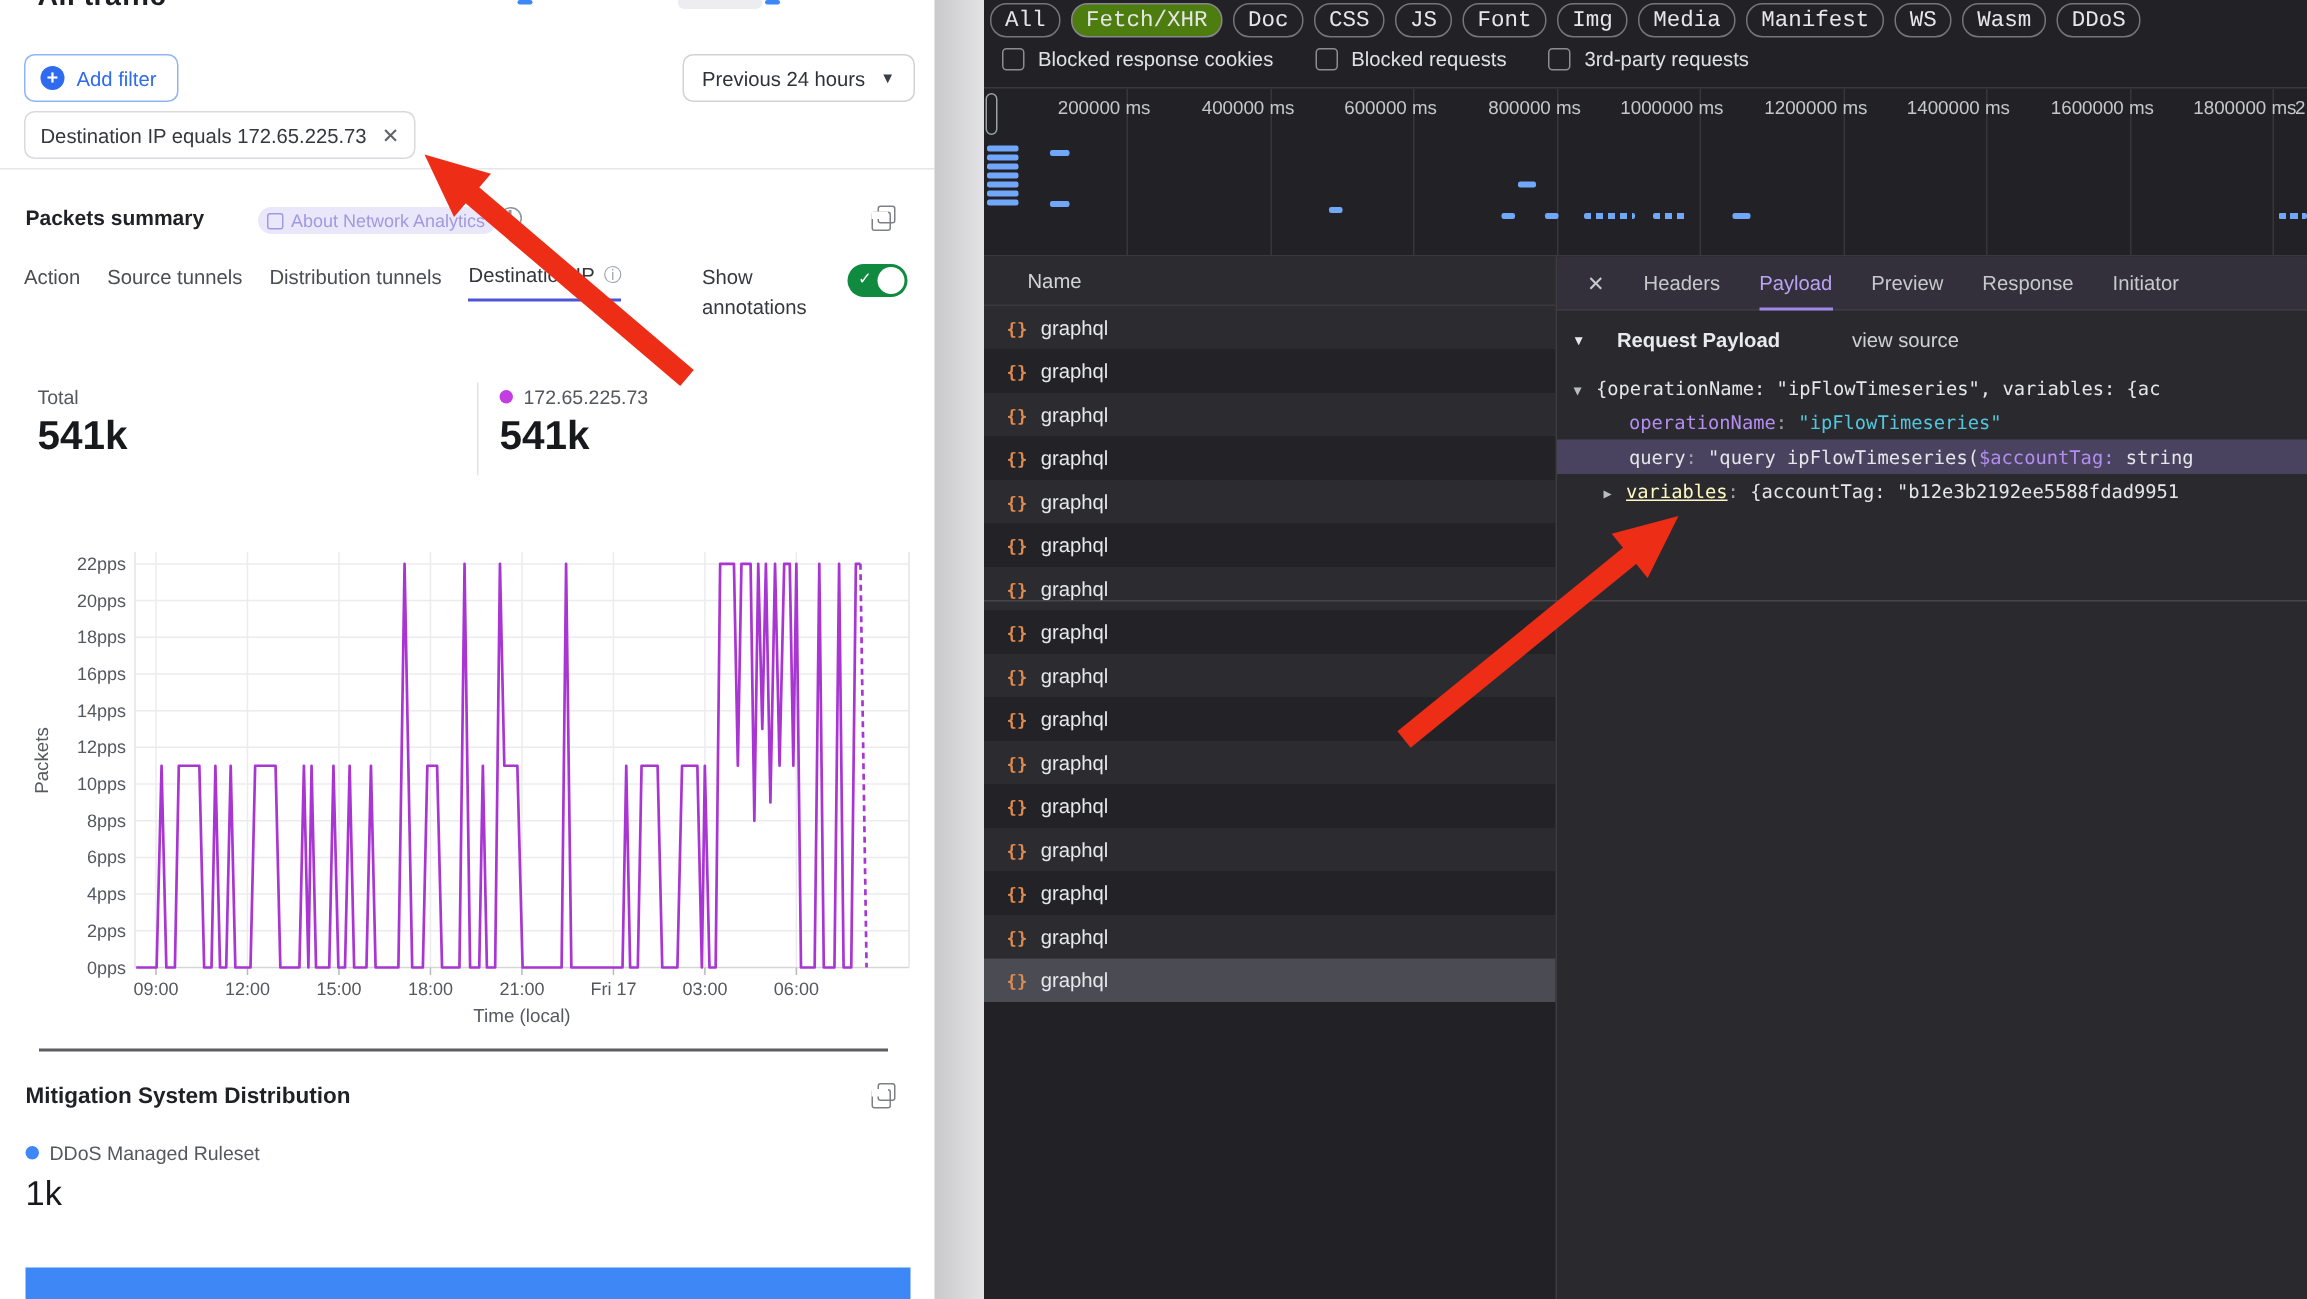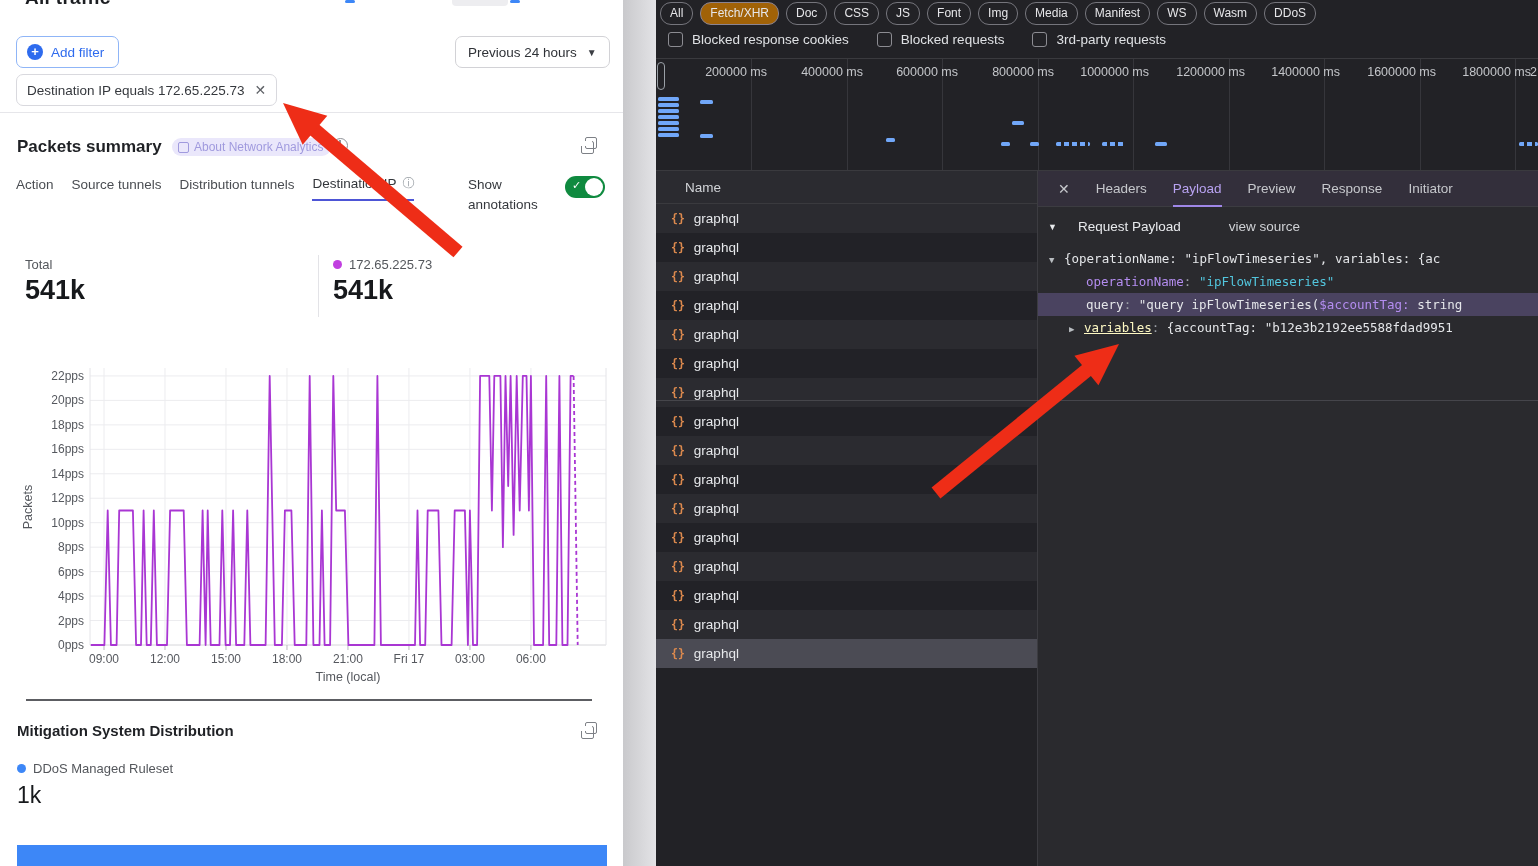--- a/index.html
+++ b/index.html
@@ -17,21 +17,21 @@
   #add-filter-btn .plus{width:16px;height:16px;border-radius:50%;background:#2e6bee;color:#fff;font-size:13px;
     line-height:15px;text-align:center;font-weight:bold;}
   #time-range{left:455px;top:36px;height:30px;padding:0 12px;border:1px solid #d2d2d6;border-radius:7px;
     display:flex;align-items:center;gap:10px;color:#2f3237;font-size:13.5px;background:#fff;cursor:pointer;}
   #time-range .caret{font-size:10px;color:#3b3e44;}
   #filter-chip{left:16px;top:74px;height:30px;padding:0 10px;border:1px solid #d9d9de;border-radius:7px;
     display:flex;align-items:center;gap:10px;font-size:13.5px;color:#35383d;background:#fff;}
   #filter-chip .x{color:#5f6267;font-size:14px;cursor:pointer;}
   .hdiv{left:0;width:623px;height:1px;background:#e6e6ea;}
 
-  #summary-title{left:17px;top:137px;font-size:17px;font-weight:bold;color:#1f2125;}
+  #summary-title{left:17px;top:137px;font-size:14px;font-weight:bold;color:#1f2125;}
   #summary-badge{left:172px;top:138px;height:18px;padding:0 8px 0 6px;background:#eae7fb;border-radius:9px;
     display:flex;align-items:center;gap:5px;font-size:12px;color:#a09ade;}
   #summary-badge .bicon{width:9px;height:9px;border:1.4px solid #a09ade;border-radius:2px;}
   .clock{width:13px;height:13px;border:1.5px solid #8f9298;border-radius:50%;}
   .clock:before{content:"";position:absolute;left:5px;top:1px;width:1.5px;height:5px;background:#8f9298;}
   #summary-clock{left:333px;top:138px;}
   .expand-icon{width:11px;height:11px;border:1.5px solid #7d8086;border-radius:2px;background:#fff;}
   .expand-icon:before{content:"";position:absolute;left:2.5px;top:-5px;width:10px;height:10px;border:1.5px solid #7d8086;border-radius:2px;}
   .expand-icon:after{content:"";position:absolute;left:-1.5px;top:-1.5px;width:11px;height:5px;background:#fff;}
   #summary-expand{left:581px;top:141px;}
@@ -57,23 +57,23 @@
   #mitigation-title{left:17px;top:722px;font-size:15px;font-weight:bold;color:#1f2125;}
   #mit-legend{left:17px;top:761px;font-size:13px;color:#54575c;display:flex;align-items:center;}
   #mit-value{left:17px;top:782px;font-size:23px;font-weight:normal;color:#17191c;}
   #mit-bar{left:17px;top:845px;width:590px;height:21px;}
 
   #gray-strip{left:623px;top:0;width:33px;height:866px;background:linear-gradient(90deg,#c9c9cc,#e3e3e6);}
 
   
   #devtools{left:656px;top:0;width:882px;height:866px;background:#222226;color:#e8eaed;}
   #pills-row{left:660px;top:2px;display:flex;gap:7px;align-items:center;}
-  .pill{height:21px;padding:0 9px;border:1px solid #75757c;border-radius:11px;font-size:12px;
-    line-height:21px;color:#e6e6e9;cursor:pointer;white-space:nowrap;}
-  .pill.sel{background:#a16207;border-color:#8b8492;}
+  .pill{height:21px;padding:0 9px;border:1px solid #75757c;border-radius:11px;font-size:15px;
+    line-height:21px;color:#e6e6e9;cursor:pointer;white-space:nowrap;font-family:Liberation Mono, monospace;}
+  .pill.sel{background:#4d7c0f;border-color:#8b8492;}
   #cb-row{left:668px;top:32px;display:flex;gap:28px;align-items:center;font-size:13.5px;color:#dfe1e4;}
   .cbwrap{display:flex;align-items:center;gap:9px;cursor:pointer;}
   .cbx{width:13px;height:13px;border:1.5px solid #8c8c92;border-radius:3px;}
   #ruler-top{left:656px;top:58px;width:882px;height:1px;background:#3a3a3e;}
   #waterfall{left:656px;top:59px;width:904px;height:111px;overflow:hidden;}
   .rdiv{position:absolute;top:0;width:1px;height:111px;background:#36363b;}
   .rlabel{position:absolute;top:6px;font-size:12.5px;color:#c4c6ca;white-space:nowrap;}
   .wmark{position:absolute;height:4px;border-radius:1.5px;}
   #wf-bottom{left:656px;top:170px;width:882px;height:1px;background:#3a3a3e;}
   #scroll-nub{left:657px;top:62px;width:6px;height:26px;border:1.5px solid #9aa0a6;border-radius:4px;}
@@ -87,21 +87,21 @@
   #col-divider{left:1037px;top:171px;width:1px;height:695px;background:#3c3c41;}
 
   #detail-panel{left:1038px;top:171px;width:500px;height:695px;background:#2a2a2e;}
   #detail-tabs{position:absolute;left:0;top:0;width:100%;height:36px;background:#332f3b;border-bottom:1px solid #3c3c41;
     display:flex;align-items:center;gap:26px;padding-left:20px;box-sizing:border-box;font-size:13.5px;color:#c6c8cc;}
   #detail-close{cursor:pointer;font-size:14px;color:#c6c8cc;}
   .dtab{cursor:pointer;height:36px;line-height:36px;box-sizing:border-box;}
   .dtab.active{color:#b9a3f2;border-bottom:2.5px solid #9f87e8;}
   #payload-hdr{position:absolute;left:10px;top:48px;display:flex;align-items:center;font-size:13.5px;}
   #payload-hdr .disc{font-size:9px;margin-right:2px;color:#e8eaed;}
-  #payload-hdr b{color:#e8eaed;font-weight:normal;padding-left:19px;}
+  #payload-hdr b{color:#e8eaed;font-weight:bold;padding-left:19px;}
   #view-source{margin-left:48px;color:#cfd1d5;cursor:pointer;}
   #payload-lines{position:absolute;left:0;top:76px;width:100%;
     font-family:"DejaVu Sans Mono",monospace;font-size:12.5px;}
   .pline{height:23px;line-height:23px;white-space:nowrap;overflow:hidden;padding-left:28px;}
   .pline.lvl1{padding-left:48px;}
   .pline.sel{background:#4a4360;}
   .pline .disc{display:inline-block;width:15px;margin-left:-17px;font-size:9px;color:#b9bdc1;}
   .tk-w{color:#e4e6e9;} .tk-g{color:#9ba0a6;} .tk-k{color:#b48df0;} .tk-s{color:#52c6de;}
   .tk-ku{color:#fef9c3;text-decoration:underline;}
   #seam-right{left:656px;top:400px;width:882px;height:1px;background:#55555a;opacity:.65;}

